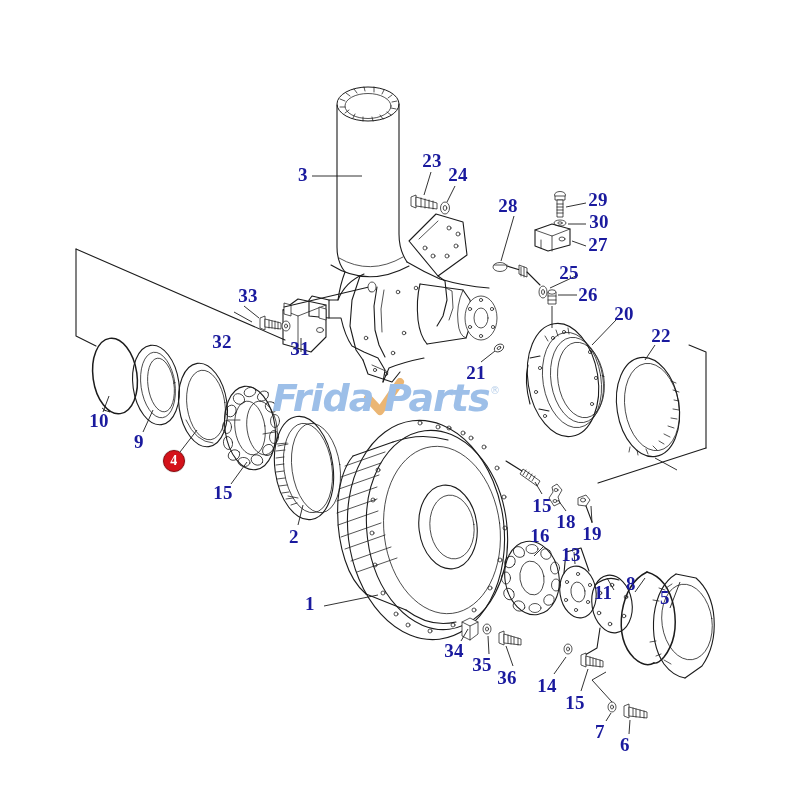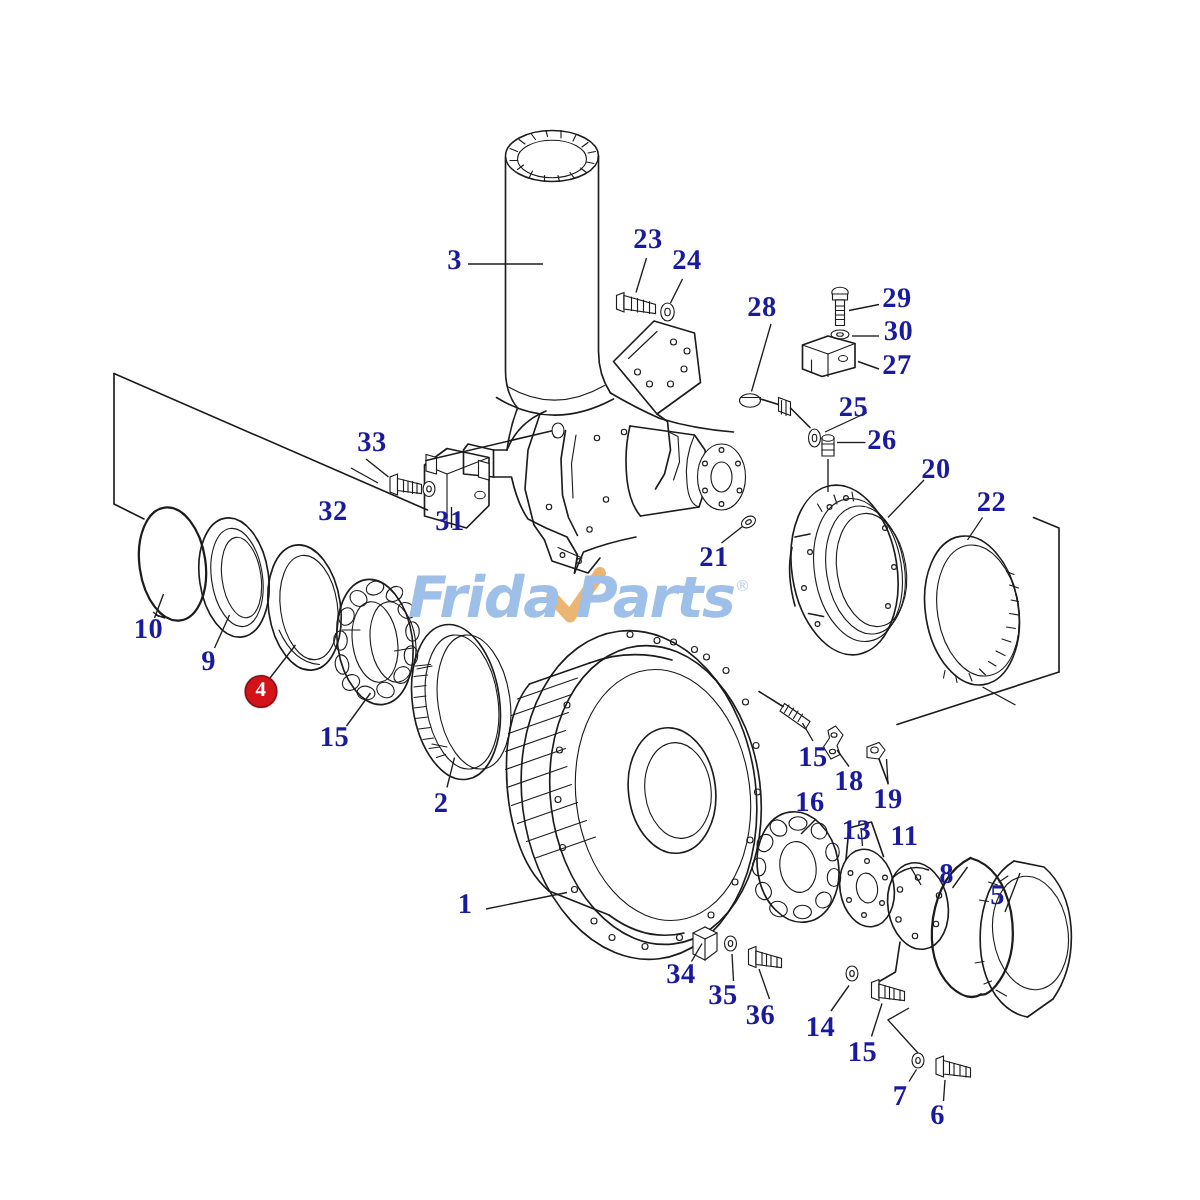--- a/index.html
+++ b/index.html
@@ -658,21 +658,21 @@
       <div class="callout" style="left: 139px; top: 441px;">9</div>
       <div class="callout highlight" style="left: 174px; top: 461px;">4</div>
       <div class="callout" style="left: 223px; top: 492px;">15</div>
       <div class="callout" style="left: 294px; top: 536px;">2</div>
       <div class="callout" style="left: 310px; top: 603px;">1</div>
       <div class="callout" style="left: 542px; top: 505px;">15</div>
       <div class="callout" style="left: 566px; top: 521px;">18</div>
       <div class="callout" style="left: 592px; top: 533px;">19</div>
       <div class="callout" style="left: 540px; top: 535px;">16</div>
       <div class="callout" style="left: 571px; top: 554px;">13</div>
-      <div class="callout" style="left: 603px; top: 558px;">11</div>
+      <div class="callout" style="left: 603px; top: 592px;">11</div>
       <div class="callout" style="left: 631px; top: 583px;">8</div>
       <div class="callout" style="left: 665px; top: 597px;">5</div>
       <div class="callout" style="left: 454px; top: 650px;">34</div>
       <div class="callout" style="left: 482px; top: 664px;">35</div>
       <div class="callout" style="left: 507px; top: 677px;">36</div>
       <div class="callout" style="left: 547px; top: 685px;">14</div>
       <div class="callout" style="left: 575px; top: 702px;">15</div>
       <div class="callout" style="left: 600px; top: 731px;">7</div>
       <div class="callout" style="left: 625px; top: 744px;">6</div>
     </div>

